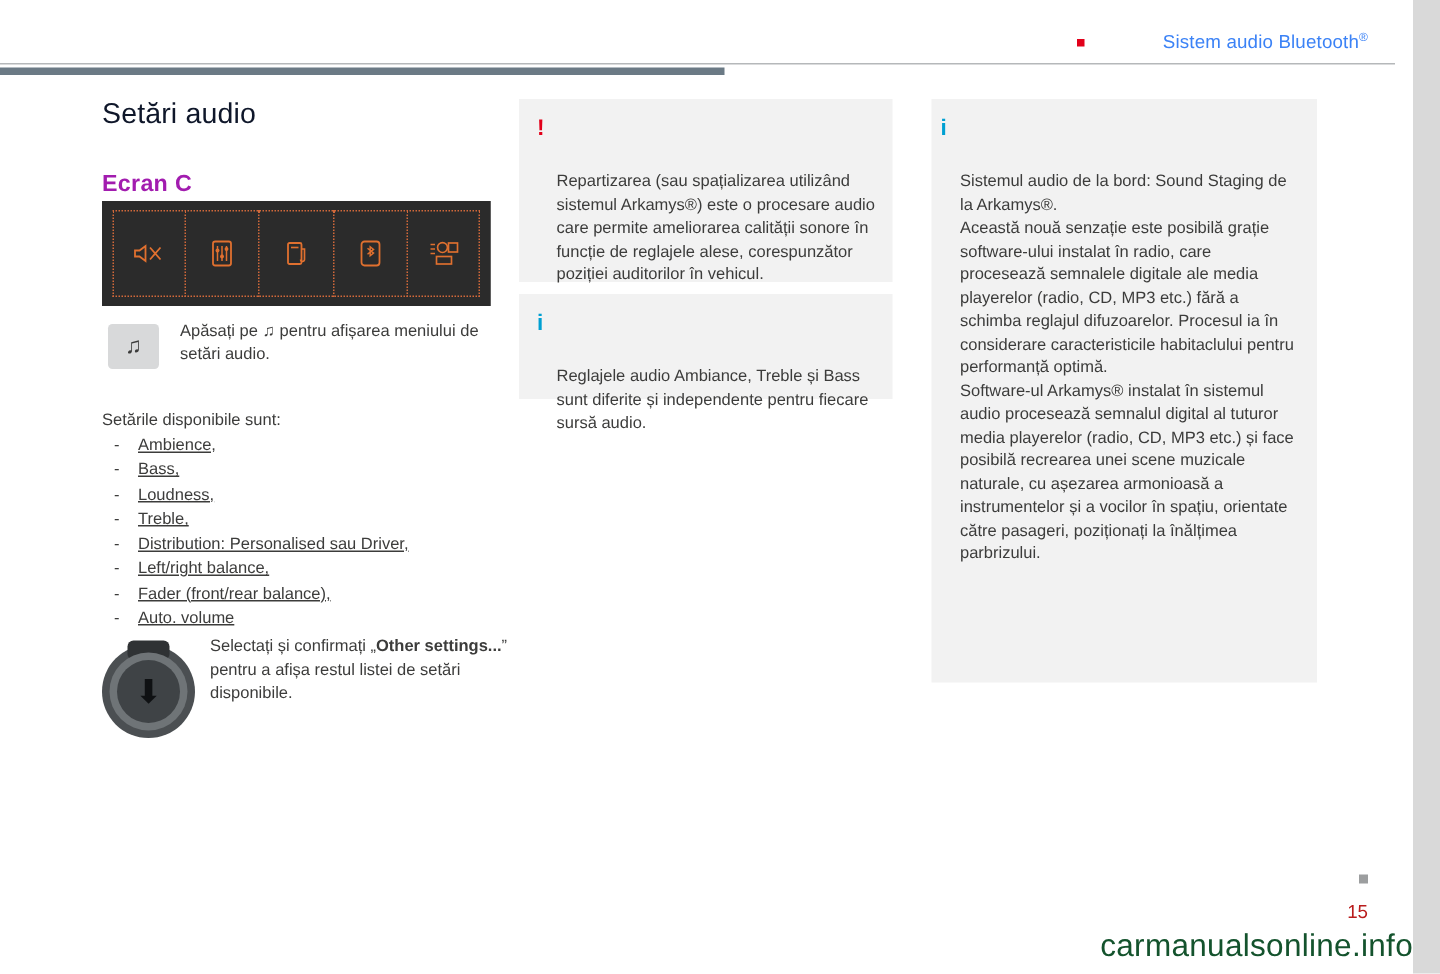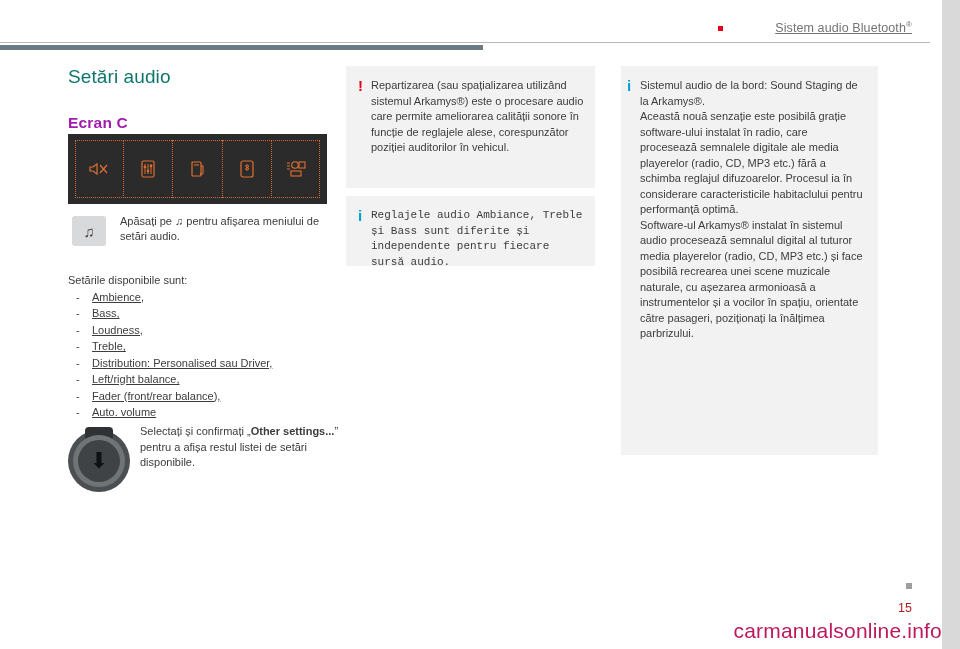--- a/index.html
+++ b/index.html
@@ -9,30 +9,30 @@
     font-family:"Liberation Sans", sans-serif;
     color:#3c3c3b;
     position:relative;
     overflow:hidden;
   }
   .page{position:absolute;left:0;top:0;width:960px;height:649px;}
 
   
   .right-bar{position:absolute;right:0;top:0;width:18px;height:649px;background:#d9d9d9;}
   .hdr-dot{position:absolute;left:718px;top:26px;width:5px;height:5px;background:#e2001a;}
-  .hdr-title{position:absolute;right:48px;top:20px;font-size:12.5px;color:#737373;letter-spacing:.1px;text-decoration:underline;}
+  .hdr-title{position:absolute;right:48px;top:20px;font-size:12.5px;color:#3b82f6;letter-spacing:.1px;}
   .hdr-title sup{font-size:8px;vertical-align:super;}
   .hdr-rule{position:absolute;left:0;top:42px;width:930px;height:1px;background:#b5b8ba;}
 
   
   .topbar{position:absolute;left:0;top:45px;width:483px;height:5px;background:#6b7a85;}
 
   
   .c1{position:absolute;left:68px;top:66px;width:257px;}
-  h1.title{font-size:19px;font-weight:400;color:#0f766e;margin:0;letter-spacing:.1px;}
+  h1.title{font-size:19px;font-weight:400;color:#0f172a;margin:0;letter-spacing:.1px;}
   h2.sub{font-size:15.5px;font-weight:bold;color:#a21caf;margin:26px 0 0 0;letter-spacing:.2px;}
 
   .screenimg{position:absolute;left:68px;top:134px;width:257px;height:68px;background:#2b2b2b;border:1px solid #2b2b2b;}
   .screenimg .inner{position:absolute;left:6px;top:5px;right:6px;bottom:5px;border:1px dotted #d2693a;}
   .screenimg .cols{position:absolute;left:6px;top:5px;right:6px;bottom:5px;display:flex;}
   .screenimg .cell{flex:1;border-right:1px dotted #d2693a;position:relative;}
   .screenimg .cell:last-child{border-right:none;}
   .ico{position:absolute;left:50%;top:50%;transform:translate(-50%,-50%);color:#e0702f;font-size:15px;line-height:1;}
   .ico svg{display:block;}
 
@@ -54,32 +54,32 @@
   .knob .outer{position:absolute;left:0;top:0;width:62px;height:62px;border-radius:50%;background:#4b4f52;}
   .knob .ring{position:absolute;left:5px;top:5px;width:52px;height:52px;border-radius:50%;background:#6f7477;}
   .knob .inner{position:absolute;left:10px;top:10px;width:42px;height:42px;border-radius:50%;background:#3f4346;}
   .knob .tab{position:absolute;left:17px;top:-3px;width:28px;height:13px;border-radius:4px;background:#2f3234;}
   .knob .arrow{position:absolute;left:50%;top:50%;transform:translate(-50%,-48%);color:#0f1113;font-size:22px;line-height:1;}
   .knobtxt{position:absolute;left:72px;top:0;width:200px;font-size:11px;line-height:15.5px;color:#3c3c3b;}
   .knobtxt b{font-weight:bold;}
 
   
   .box{position:absolute;background:#f2f2f2;}
-  .boxtxt{position:absolute;font-size:11px;line-height:15.5px;color:#3c3c3b;}
+  .boxtxt{position:absolute;font-size:11px;line-height:15.5px;color:#3c3c3b;margin-top:36px;}
   .warnmark{position:absolute;font-weight:bold;color:#e2001a;font-size:15px;line-height:15px;}
   .infomark{position:absolute;color:#00a0d2;font-size:15px;line-height:15px;font-weight:bold;}
 
   .box2a{left:346px;top:66px;width:249px;height:122px;}
   .box2b{left:346px;top:196px;width:249px;height:70px;}
   .box3{left:621px;top:66px;width:257px;height:389px;}
 
   
   .pagenum{position:absolute;right:48px;top:601px;font-size:12.5px;color:#b91c1c;}
   .footdot{position:absolute;right:48px;top:583px;width:6px;height:6px;background:#9c9e9f;}
-  .watermark{position:absolute;right:18px;bottom:6px;font-size:21px;color:#be185d;letter-spacing:.2px;}
+  .watermark{position:absolute;right:18px;bottom:6px;font-size:21px;color:#14532d;letter-spacing:.2px;}
 </style>
 </head>
 <body>
 
 <div class="page">
 
   <div class="right-bar"></div>
 
   <div class="hdr-dot"></div>
   <div class="hdr-title"><span>Sistem audio Bluetooth</span><sup>®</sup></div>
@@ -178,21 +178,21 @@
       <span>Selectați și confirmați „</span><b>Other settings...</b><span>” pentru a afișa restul listei de setări disponibile.</span>
     </div>
   </div>
 
   <div class="box box2a"></div>
   <div class="warnmark" style="left:358px;top:78px;">!</div>
   <div class="boxtxt" style="left:371px;top:78px;width:214px;">Repartizarea (sau spațializarea utilizând sistemul Arkamys®) este o procesare audio care permite ameliorarea calității sonore în funcție de reglajele alese, corespunzător poziției auditorilor în vehicul.</div>
 
   <div class="box box2b"></div>
   <div class="infomark" style="left:358px;top:208px;">i</div>
-  <div class="boxtxt" style="left:371px;top:208px;width:214px;font-family:Liberation Mono, monospace;">Reglajele audio Ambiance, Treble și Bass sunt diferite și independente pentru fiecare sursă audio.</div>
+  <div class="boxtxt" style="left:371px;top:208px;width:214px;">Reglajele audio Ambiance, Treble și Bass sunt diferite și independente pentru fiecare sursă audio.</div>
 
   <div class="box box3"></div>
   <div class="infomark" style="left:627px;top:78px;">i</div>
   <div class="boxtxt" style="left:640px;top:78px;width:226px;">
     <div>Sistemul audio de la bord: Sound Staging de la Arkamys®.</div>
     <div>Această nouă senzație este posibilă grație software-ului instalat în radio, care procesează semnalele digitale ale media playerelor (radio, CD, MP3 etc.) fără a schimba reglajul difuzoarelor. Procesul ia în considerare caracteristicile habitaclului pentru performanță optimă.</div>
     <div>Software-ul Arkamys® instalat în sistemul audio procesează semnalul digital al tuturor media playerelor (radio, CD, MP3 etc.) și face posibilă recrearea unei scene muzicale naturale, cu așezarea armonioasă a instrumentelor și a vocilor în spațiu, orientate către pasageri, poziționați la înălțimea parbrizului.</div>
   </div>
 
   <div class="footdot"></div>

